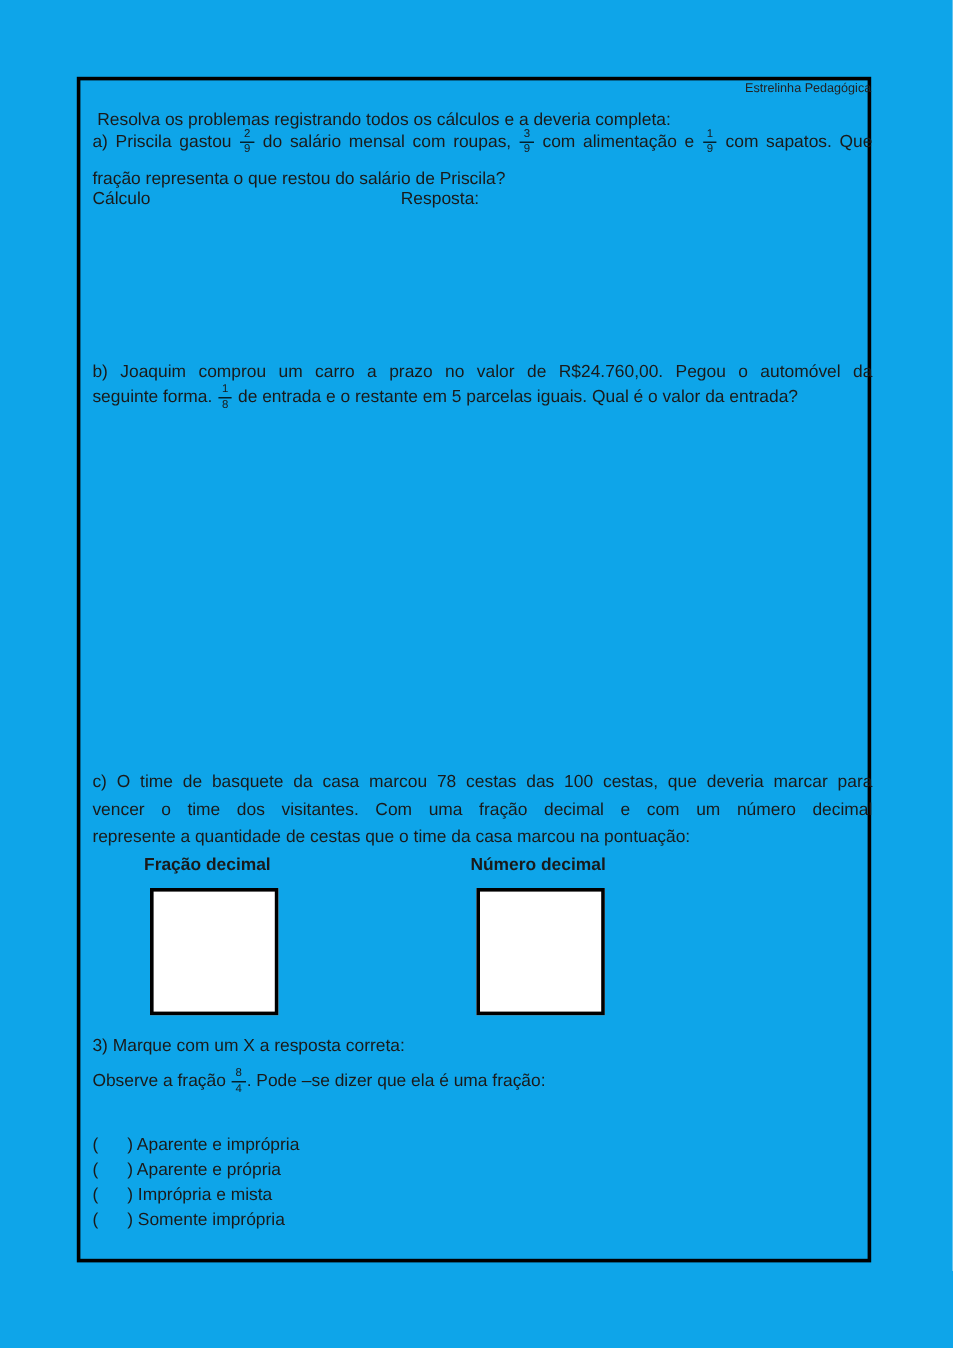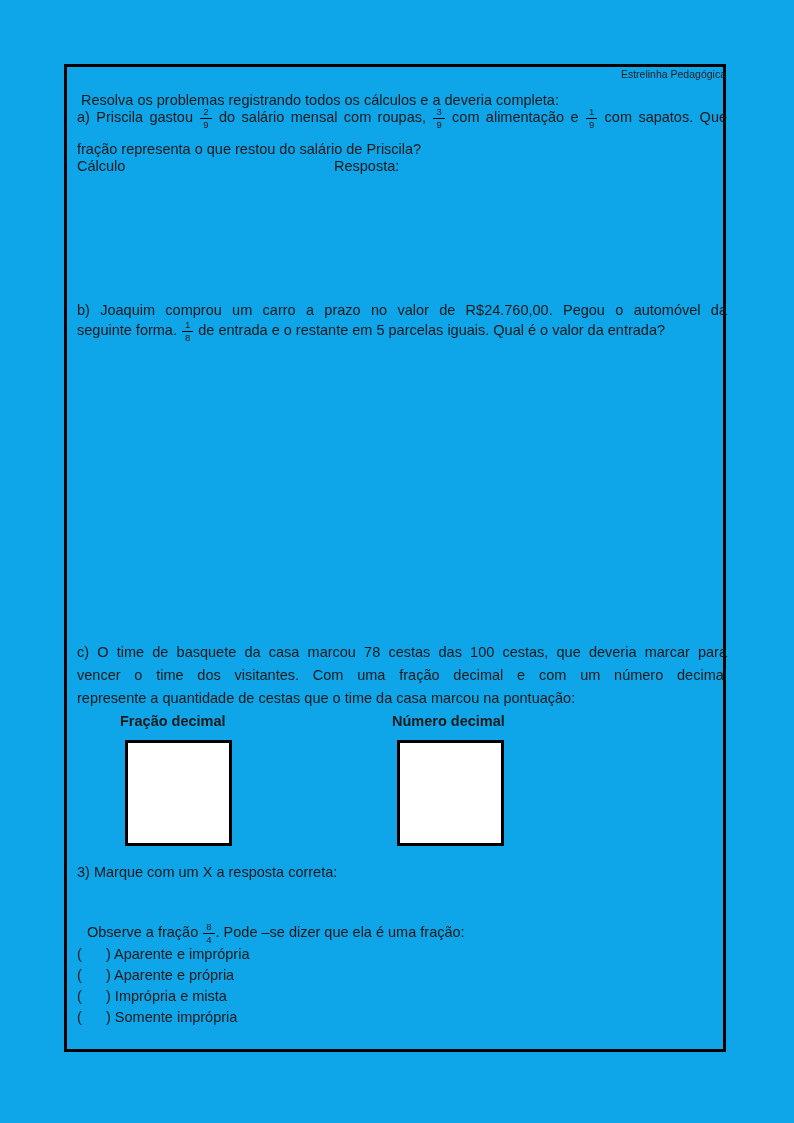--- a/index.html
+++ b/index.html
@@ -82,21 +82,21 @@
   <div class="abs wline line just" style="top:666px;">vencer o time dos visitantes. Com uma fração decimal e com um número decimal</div>
   <div class="abs line" style="left:77px; top:689px;">represente a quantidade de cestas que o time da casa marcou na pontuação:</div>
 
   <div class="abs line box-label" style="left:120px; top:712px;">Fração decimal</div>
   <div class="abs line box-label" style="left:392px; top:712px;">Número decimal</div>
 
   <div class="answer-box" style="left:125px; top:740px;"></div>
   <div class="answer-box" style="left:397px; top:740px;"></div>
 
   <div class="abs line" style="left:77px; top:863px;">3) Marque com um X a resposta correta:</div>
-  <div class="abs rich" style="left:87px; top:890px; width:660px;margin-top:32px;">Observe a fração <span class="frac">
+  <div class="abs rich" style="left:77px; top:890px; width:660px;">Observe a fração <span class="frac">
         <span class="num">8</span>
         <span class="den">4</span>
       </span>. Pode –se dizer que ela é uma fração:</div>
 
   <div class="abs option" style="top:945px;">(      ) Aparente e imprópria</div>
   <div class="abs option" style="top:966px;">(      ) Aparente e própria</div>
   <div class="abs option" style="top:987px;">(      ) Imprópria e mista</div>
   <div class="abs option" style="top:1008px;">(      ) Somente imprópria</div>
 </div>
 

